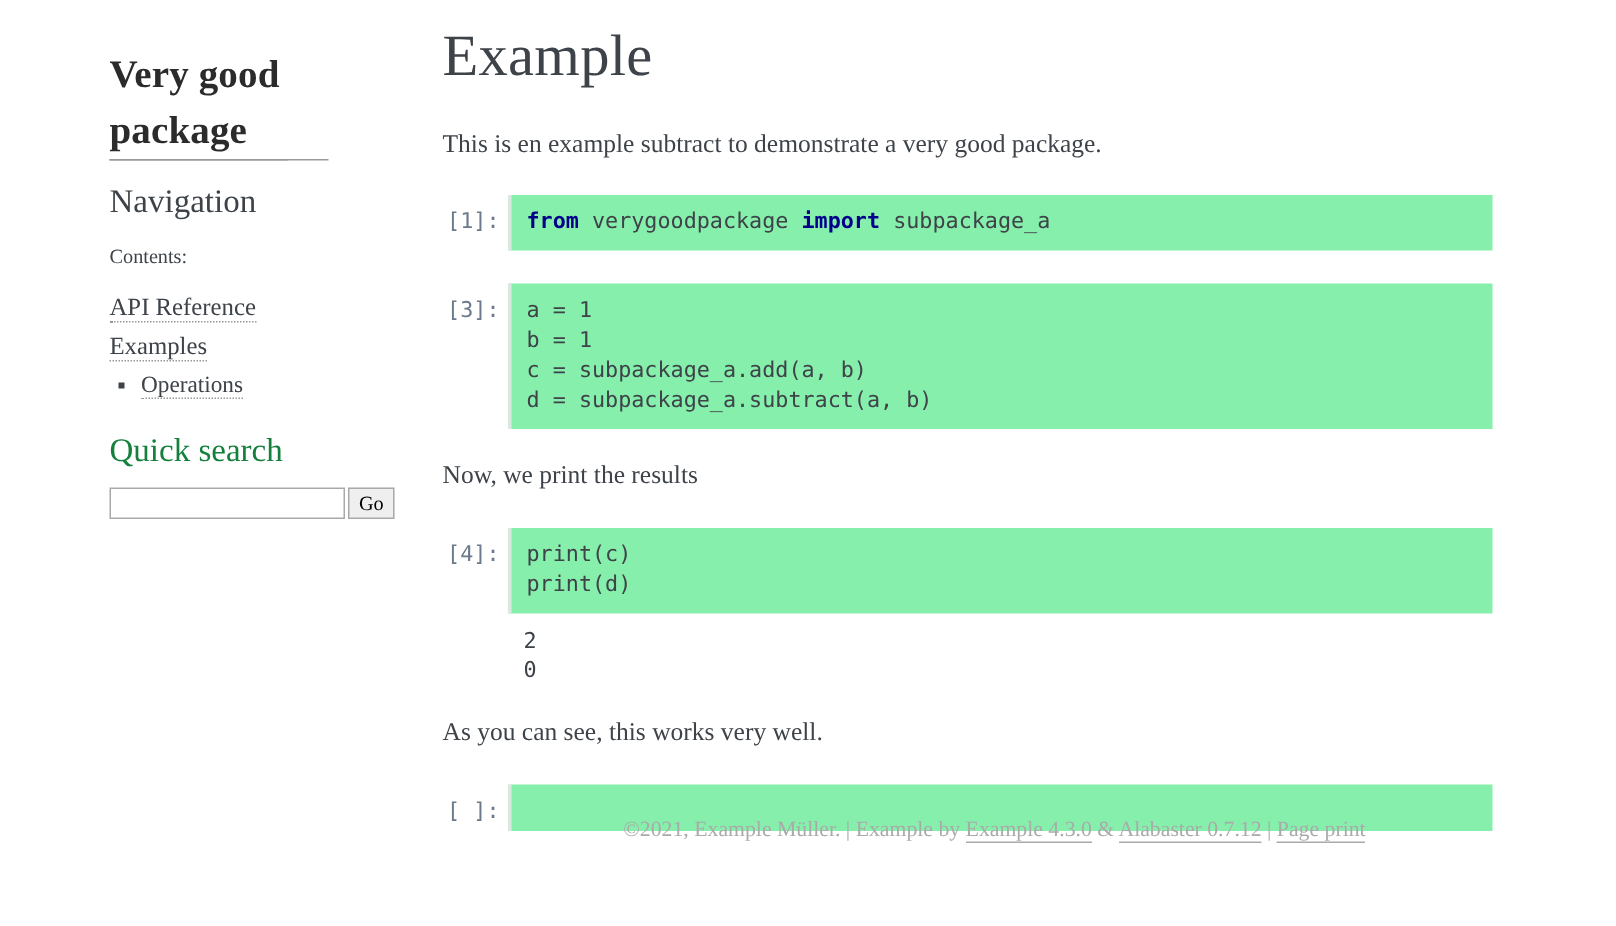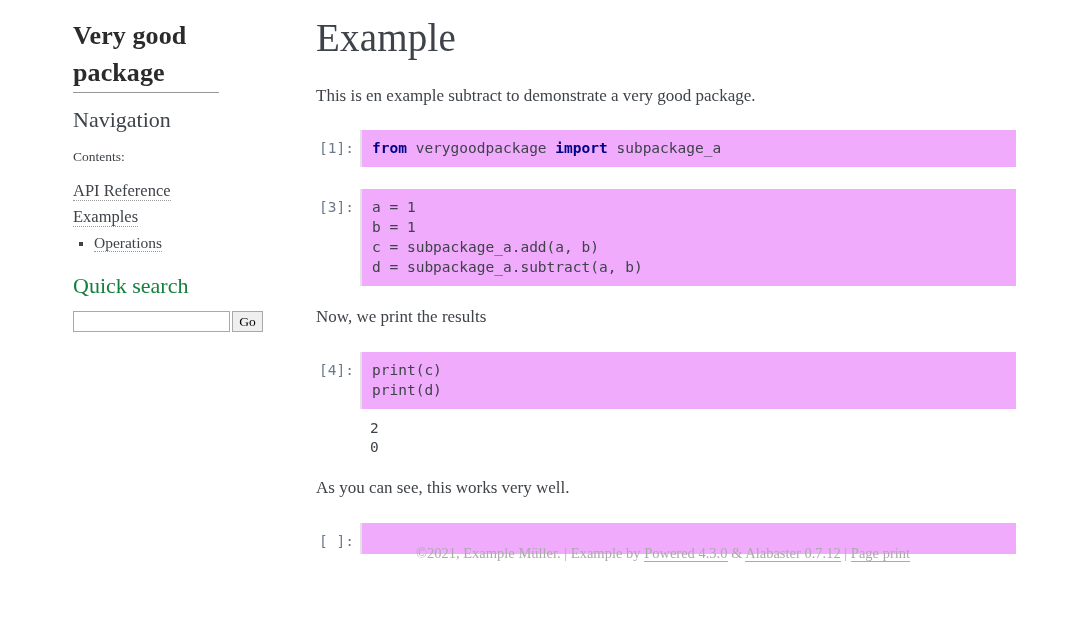--- a/index.html
+++ b/index.html
@@ -17,21 +17,21 @@
   .page {
     position: relative;
     width: 1077px;
     height: 617px;
   }
 
   
   .sidebar {
     position: absolute;
     left: 73px;
-    top: 18px;
+    top: 32px;
     width: 210px;
   }
   .logo-link {
     display: block;
     font-size: 26px;
     font-weight: bold;
     line-height: 1.42;
     color: #2b2b2b;
     text-decoration: none;
     border-bottom: 1px solid #999;
@@ -113,21 +113,21 @@
     border: 1px solid #a9a9a9;
     box-sizing: border-box;
     cursor: pointer;
     line-height: 1;
     padding: 0;
   }
 
   
   .content {
     position: absolute;
-    left: 316px;
+    left: 295px;
     top: 12px;
     width: 700px;
   }
   h1.page-title {
     font-size: 39px;
     font-weight: normal;
     color: #3E4349;
     margin: 0;
     line-height: 1.35;
     letter-spacing: .2px;
@@ -153,21 +153,21 @@
     font-size: 14.5px;
     line-height: 20px;
     color: #6c7b8b;
     text-align: right;
     padding-right: 6px;
     white-space: pre;
     box-sizing: border-box;
   }
   .nb-input {
     flex: 1 1 auto;
-    background: #f0abfc;
+    background: #86efac;
     border-left: 2px solid #e3e3e3;
     padding: 8px 10px 9px 10px;
     box-sizing: border-box;
     min-height: 20px;
   }
   .nb-input.empty { height: 31px; padding: 0; }
   .nb-code {
     font-family: "DejaVu Sans Mono", monospace;
     font-size: 14.5px;
     line-height: 20px;
@@ -295,20 +295,20 @@
       <div class="nb-input empty">
         <pre class="nb-code"></pre>
       </div>
     </div>
   </div>
 
   <div class="footer">
     <span>©2021, Example Müller.</span>
     <span>|</span>
     <span>Example by</span>
-    <a href="#">Powered 4.3.0</a>
+    <a href="#">Example 4.3.0</a>
     <span>&amp;</span>
     <a href="#">Alabaster 0.7.12</a>
     <span>|</span>
     <a href="#">Page print</a>
   </div>
 
 </div>
 
 </body></html>

